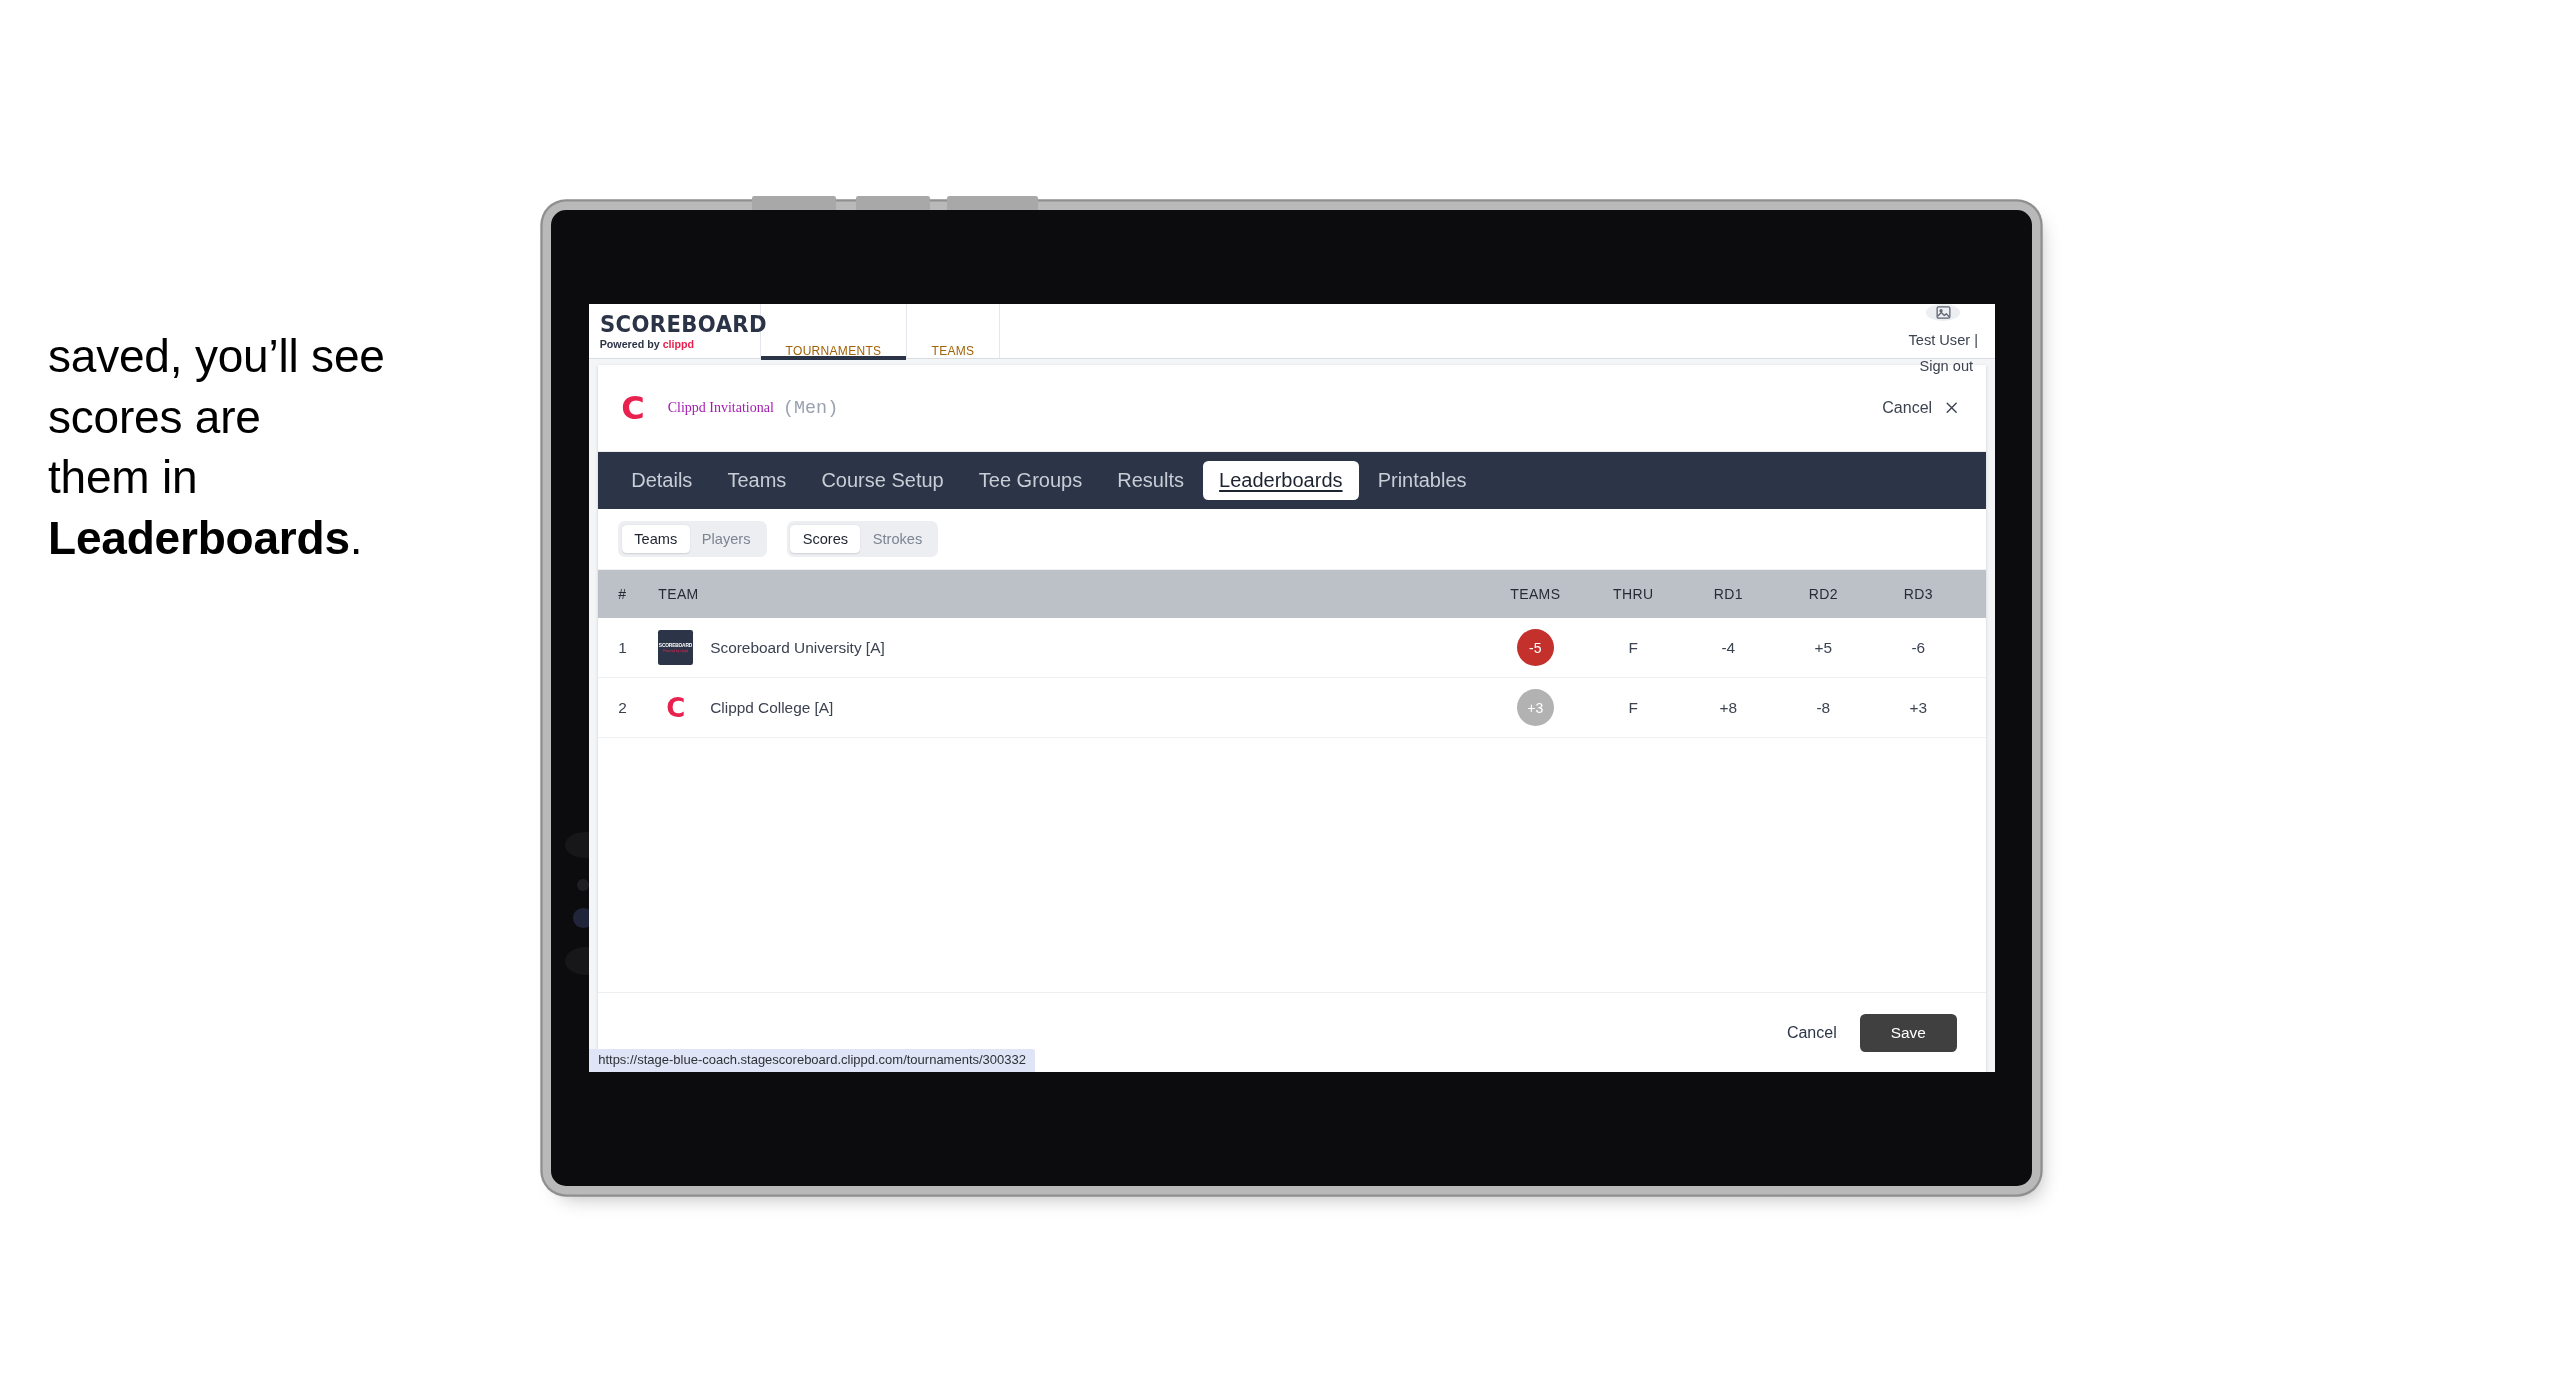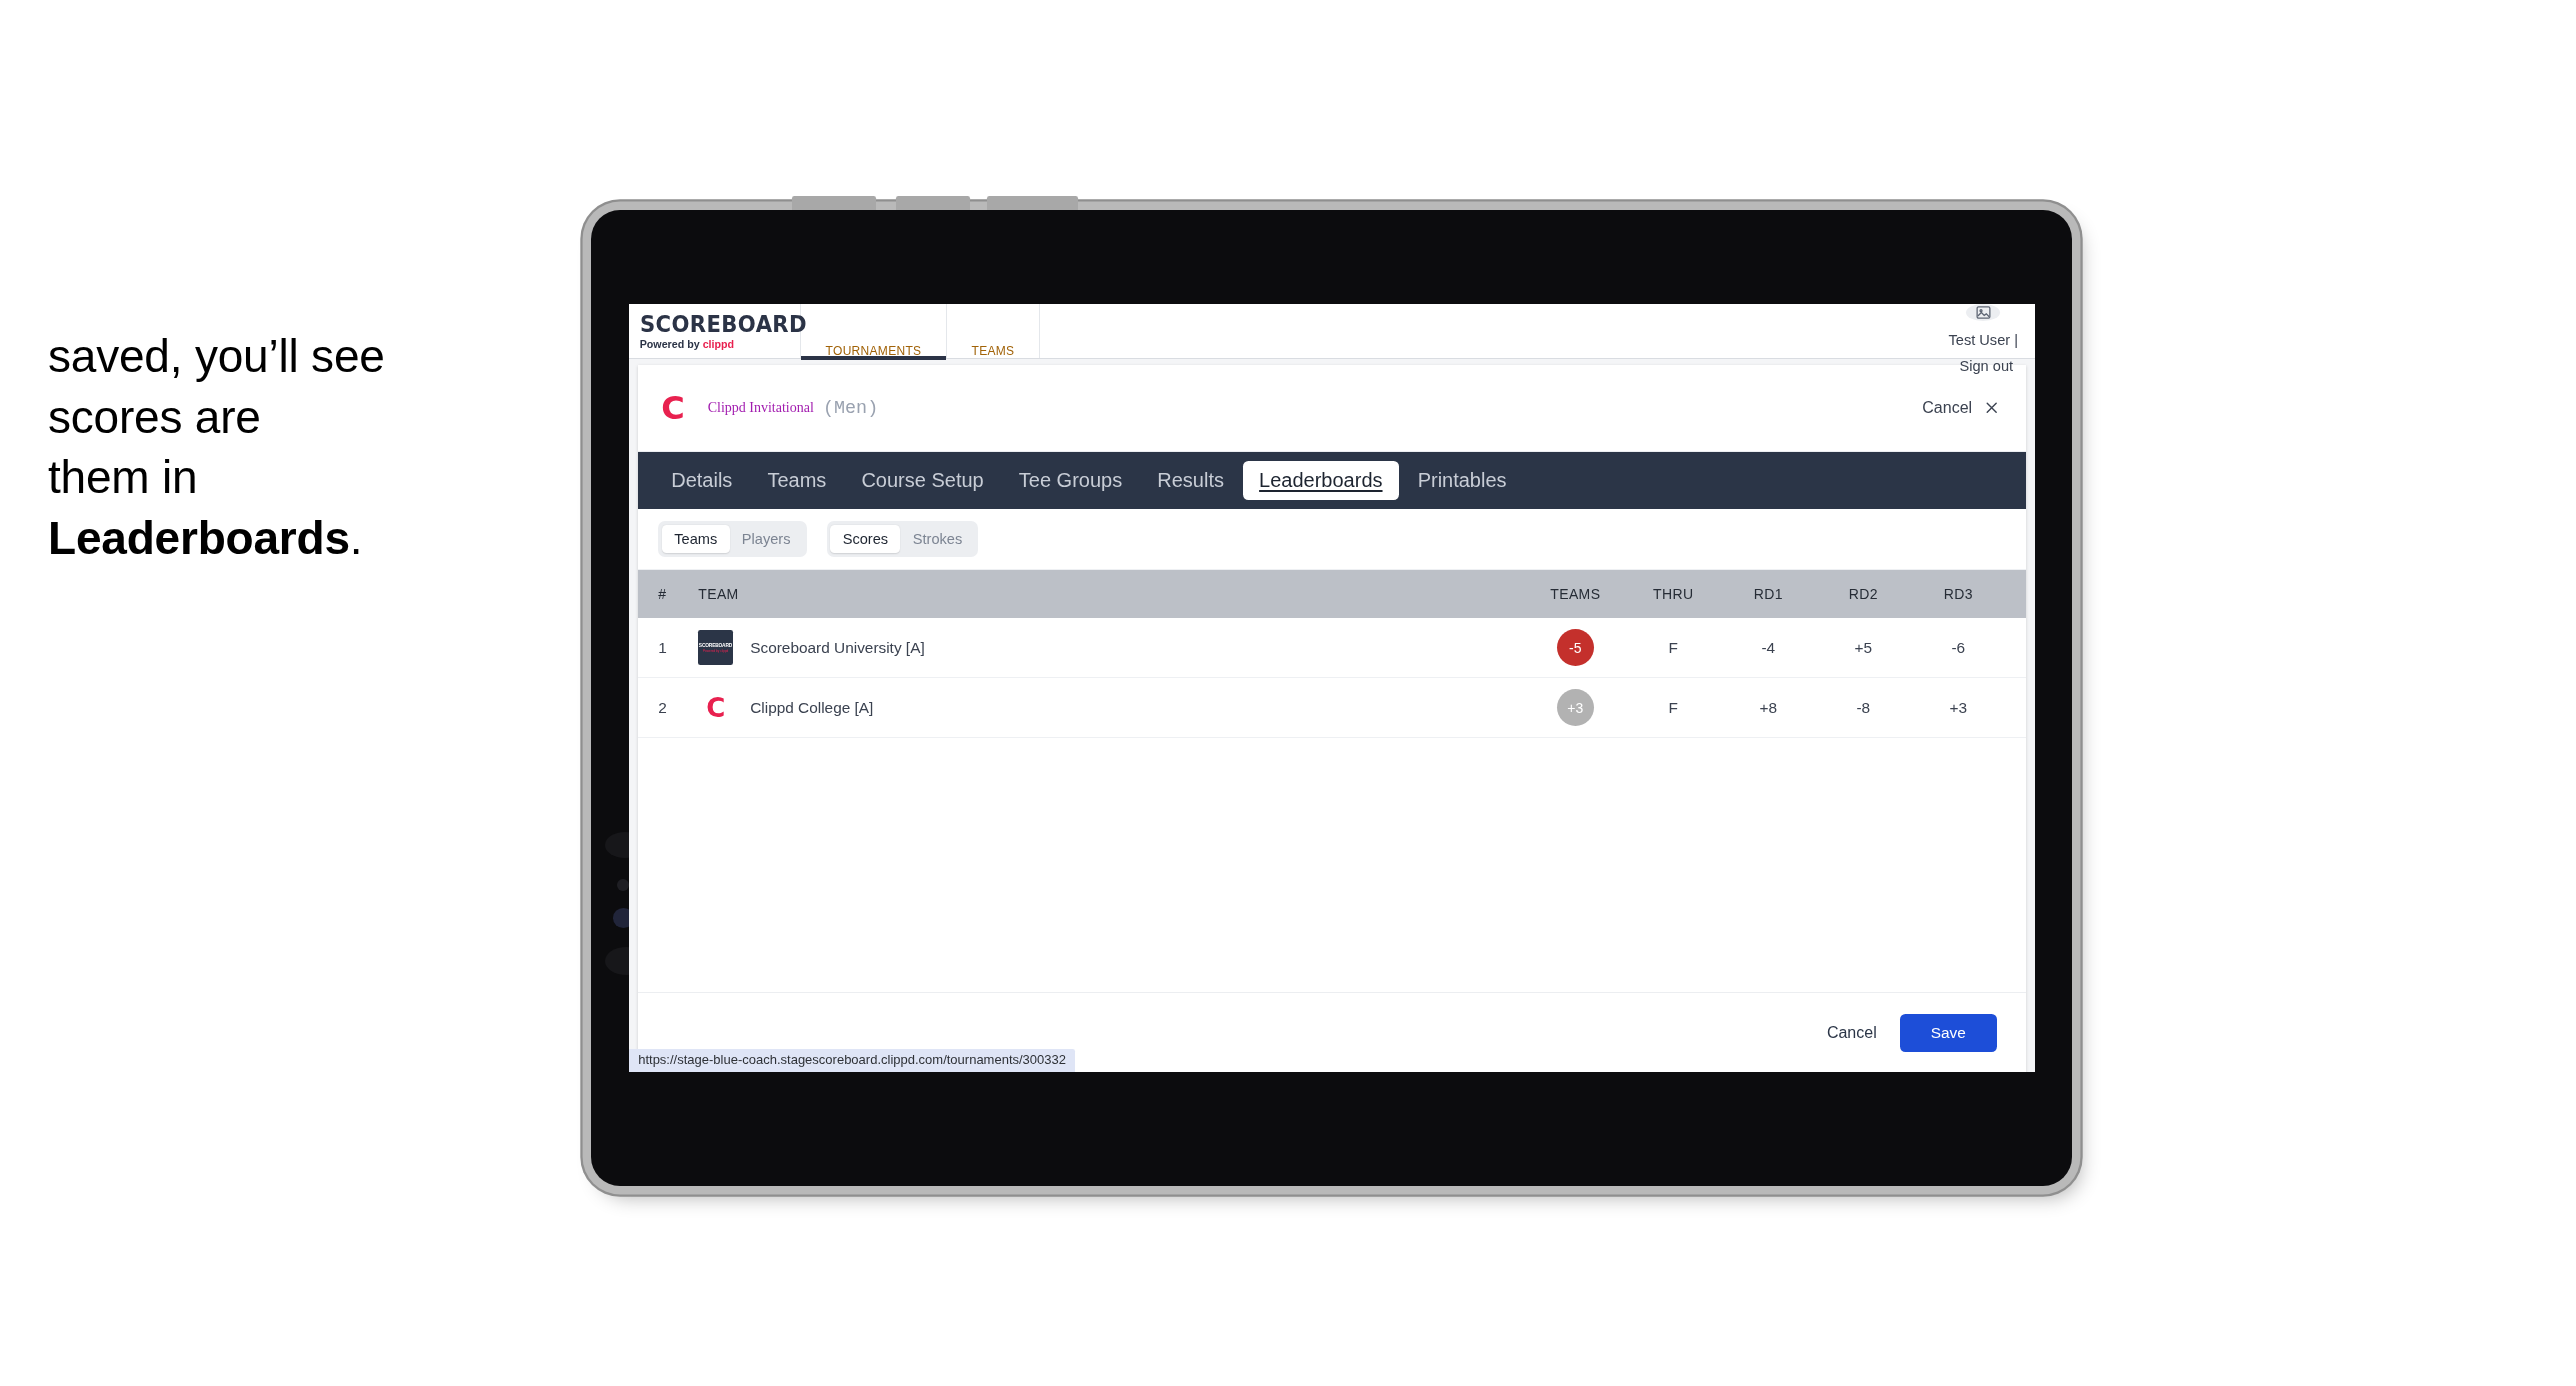--- a/index.html
+++ b/index.html
@@ -29,26 +29,25 @@
   #caption .bold { font-weight: 700; }
 
   
   #tablet {
     position: absolute;
     left: 551px;
     top: 210px;
     width: 1481px;
     height: 976px;
     background: #0c0c0e;
-    border-radius: 29px;
+    border-radius: 15px;
     box-shadow:
       0 0 0 8.4px #b9b9b9,
       0 0 0 10.7px #8f8f8f,
       7.7px 10.7px 20px rgba(0,0,0,0.30);
-    margin-left: 40px;
   }
   
   .vol-btn {
     position: absolute;
     top: -14px;
     height: 14px;
     background: #a8a8a8;
     border-radius: 2.3px 2.3px 0 0;
   }
   .vol-1 { left: 201px; width: 84px; }
@@ -298,21 +297,21 @@
     display: flex;
     align-items: center;
     justify-content: flex-end;
     gap: 23px;
     padding: 0 29px;
   }
   #footer-cancel {
     font-size: 16px; color: #2b3547; cursor: pointer;
   }
   #footer-save {
-    background: #1d4ed8;
+    background: #404040;
     color: #ffffff;
     font-size: 15.4px;
     padding: 10px 31px;
     border: none;
     border-radius: 5.4px;
     cursor: pointer;
     font-family: "Liberation Sans", sans-serif;
   }
 
   

